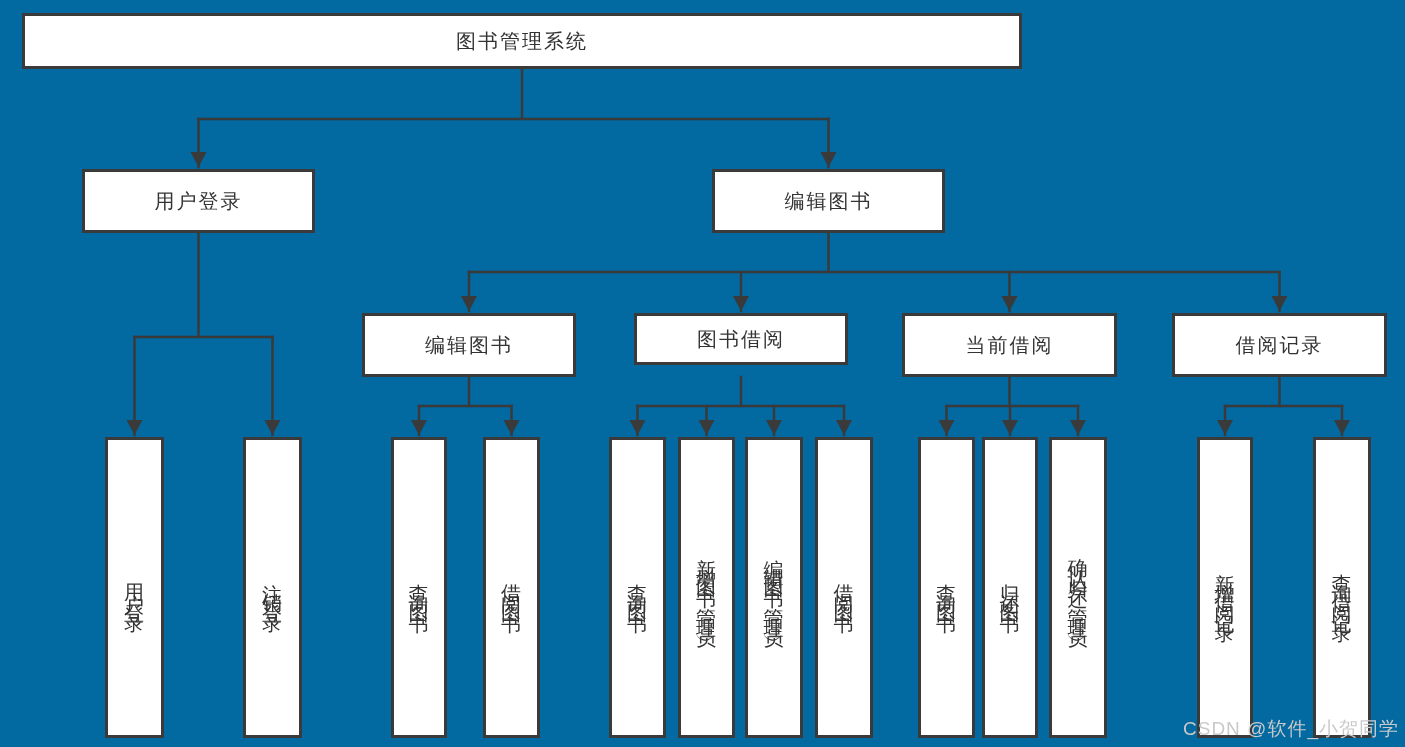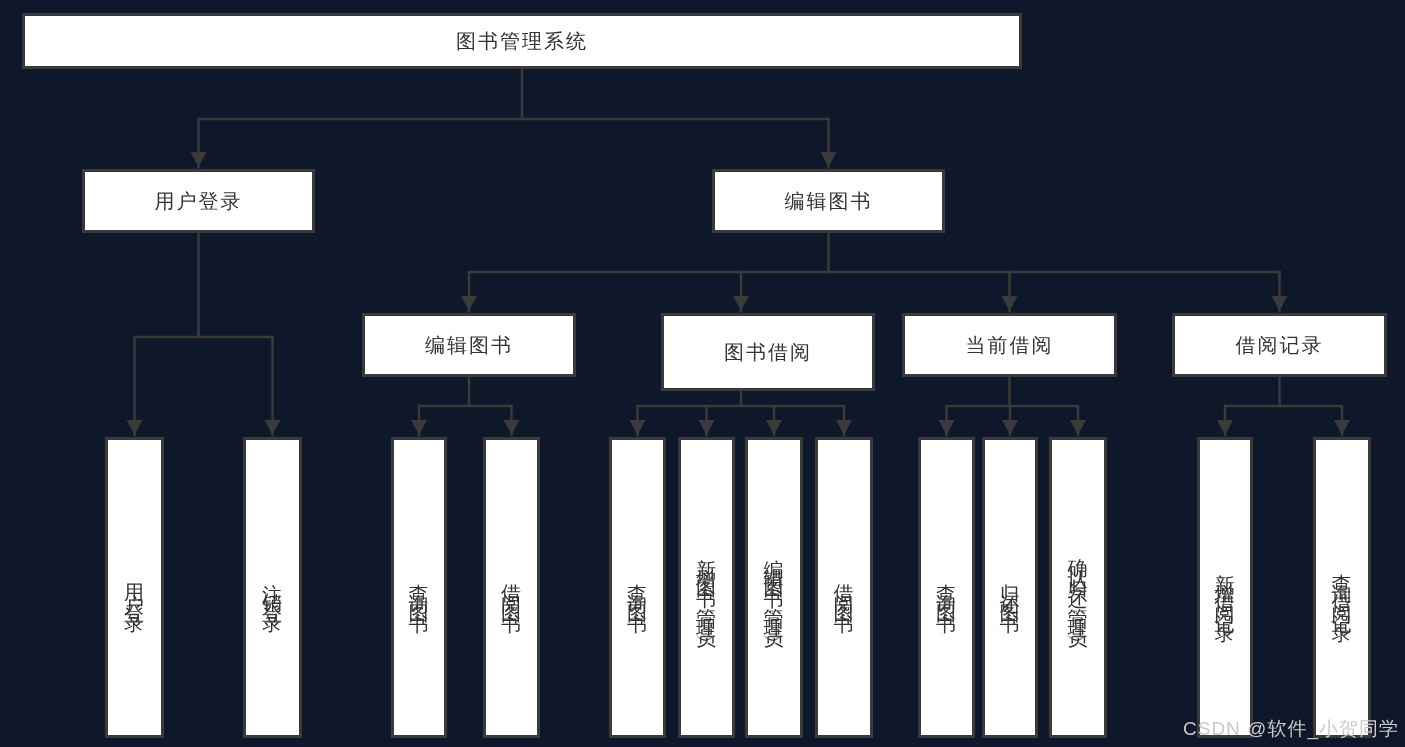--- a/index.html
+++ b/index.html
@@ -4,21 +4,21 @@
 <style>
   html, body {
     margin: 0;
     padding: 0;
     background: #ffffff;
   }
   #canvas {
     position: relative;
     width: 1405px;
     height: 747px;
-    background: #0f172a;
+    background: #0369a1;
     overflow: hidden;
     font-family: "Liberation Sans", "DejaVu Sans", sans-serif;
   }
   svg.connectors {
     position: absolute;
     left: 0;
     top: 0;
     z-index: 1;
   }
   svg.connectors line {
@@ -123,21 +123,21 @@
   <div class="box" style="left:82px;top:169px;width:233px;height:64px">
     <span class="hlabel">用户登录</span>
   </div>
   <div class="box" style="left:712px;top:169px;width:233px;height:64px">
     <span class="hlabel">编辑图书</span>
   </div>
 
   <div class="box" style="left:362px;top:313px;width:214px;height:64px">
     <span class="hlabel">编辑图书</span>
   </div>
-  <div class="box" style="left:661px;top:313px;width:214px;height:78px">
+  <div class="box" style="left:634px;top:313px;width:214px;height:52px">
     <span class="hlabel">图书借阅</span>
   </div>
   <div class="box" style="left:1172px;top:313px;width:215px;height:64px">
     <span class="hlabel">借阅记录</span>
   </div>
   <div class="box" style="left:902px;top:313px;width:215px;height:64px">
     <span class="hlabel">当前借阅</span>
   </div>
 
   <div class="box" style="left:105px;top:437px;width:59px;height:301px">

